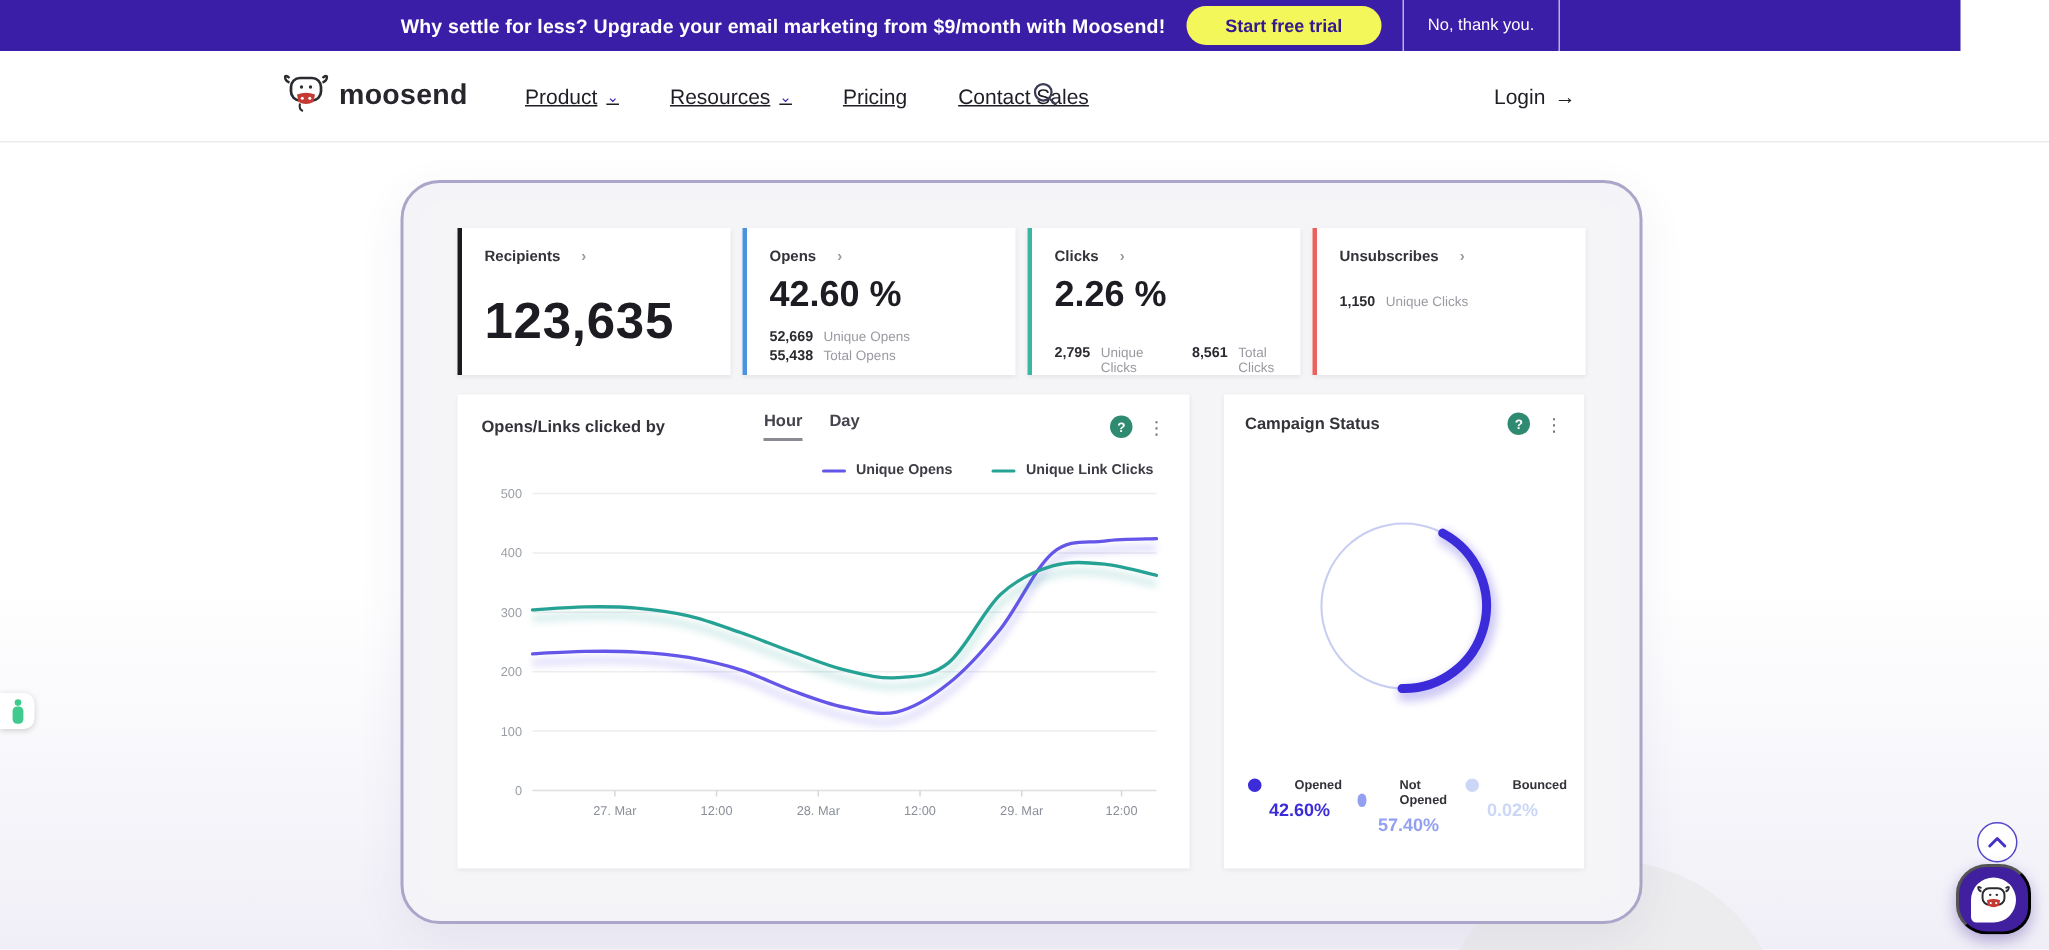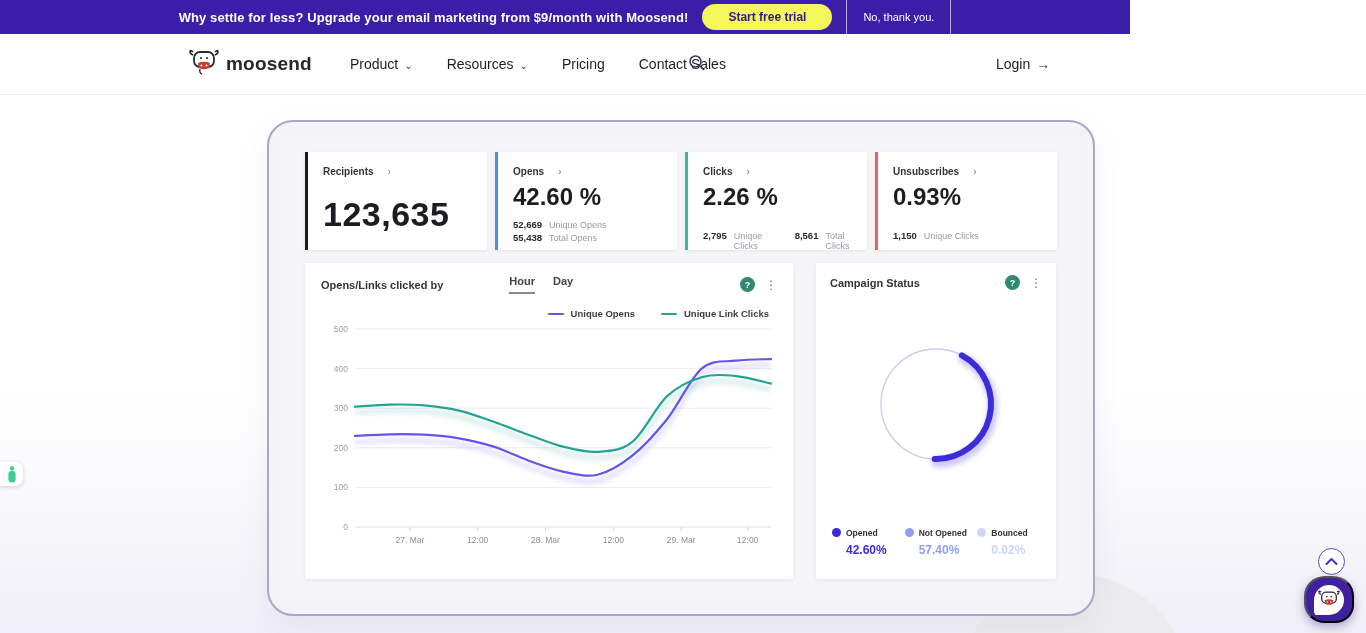--- a/index.html
+++ b/index.html
@@ -1,34 +1,34 @@
 <!DOCTYPE html>
 <html><head>
 <meta charset="utf-8">
 <style>
   * { margin:0; padding:0; box-sizing:border-box; }
   html,body { width:1366px; height:633px; overflow:hidden;
     font-family:"Liberation Sans", sans-serif; background:#fff; }
 
   
-  .banner { position:absolute; left:0; top:0; width:1130px; height:34px;
+  .banner { position:absolute; left:0; top:0; width:1307px; height:34px;
     background:#3b1ea8; display:flex; align-items:center; justify-content:center; gap:14px; z-index:30; }
   .banner-text { color:#fff; font-size:13px; font-weight:bold; letter-spacing:.1px; }
   .banner-cta { background:#f3f75a; color:#33188f; font-size:12px; font-weight:bold;
     border:none; border-radius:15px; padding:6px 26px; cursor:pointer; }
   .banner-dismiss { background:transparent; color:#fff; font-size:11px;
     border:1px solid rgba(255,255,255,.65); border-radius:13px; padding:22px 16px; cursor:pointer; }
 
   
   .nav { position:absolute; left:0; top:34px; width:1366px; height:61px; background:#fff;
     border-bottom:1px solid #ececef; display:flex; align-items:center; z-index:29; }
   .brand { position:absolute; left:189px; display:flex; align-items:center; gap:7px; cursor:pointer; }
   .brand-name { font-size:19px; font-weight:bold; color:#26262c; letter-spacing:.2px; }
   .menu { position:absolute; left:350px; display:flex; align-items:center; gap:34px; }
-  .menu-item { font-size:14px; color:#1e1e26; cursor:pointer; display:flex; align-items:center; gap:6px; }
+  .menu-item { font-size:14px; color:#1e1e26; cursor:pointer; display:flex; align-items:center; gap:6px;text-decoration:underline; }
   .caret { font-size:10px; color:#3b2bb5; transform:translateY(1px); }
   .search-btn { position:absolute; left:688px; background:none; border:none; cursor:pointer; }
   .login { position:absolute; left:996px; font-size:14px; color:#1e1e26; cursor:pointer; display:flex; gap:6px; align-items:center;}
   .start-free { position:absolute; left:1061px; background:#4a1cb8; color:#fff; font-size:13px;
     font-weight:bold; letter-spacing:.4px; border:none; border-radius:22px; padding:13px 31px; cursor:pointer; }
 
   
   .main { position:absolute; left:0; top:96px; width:1366px; height:537px;
     background:linear-gradient(180deg,#ffffff 0%,#ffffff 55%,#f0eff7 100%); }
   .deco-circle { position:absolute; left:958px; top:478px; width:232px; height:232px;
@@ -68,21 +68,21 @@
   .panel-actions { margin-left:auto; display:flex; align-items:center; gap:10px; }
   .help-dot { width:15px; height:15px; border-radius:50%; background:#2e8a70; color:#fff; font-size:9px;
     font-weight:bold; display:flex; align-items:center; justify-content:center; cursor:pointer; }
   .kebab { color:#6d6d75; font-size:12px; letter-spacing:0; cursor:pointer; line-height:1; }
   .line-legend { display:flex; gap:26px; justify-content:flex-end; margin:14px 8px 2px 0; }
   .legend-item { display:flex; align-items:center; gap:7px; font-size:9.5px; font-weight:bold; color:#3c3c44; }
   .legend-dash { width:16px; height:2px; border-radius:1px; }
   .donut-wrap { display:flex; justify-content:center; margin-top:28px; }
   .donut-legend { display:flex; gap:10px; margin-top:auto; margin-bottom:10px; padding:0 2px; }
   .dl-item { flex:1; }
-  .dl-top { display:flex; align-items:flex-start; gap:5px; }
+  .dl-top { display:flex; align-items:flex-end; gap:22px; }
   .dl-dot { width:9px; height:9px; border-radius:50%; }
   .dl-label { font-size:8.5px; font-weight:bold; color:#33333a; }
   .dl-value { font-size:12px; font-weight:bold; margin:5px 0 0 14px; }
 
   
   .scroll-top { position:absolute; left:1318px; top:548px; width:27px; height:27px; border-radius:50%;
     background:#fff; border:1.5px solid #5347cc; cursor:pointer; display:flex; align-items:center; justify-content:center; z-index:40;}
   .chat-btn { position:absolute; left:1304px; top:576px; width:50px; height:47px; border-radius:42% 42% 38% 42%;
     background:#41209f; cursor:pointer; display:flex; align-items:center; justify-content:center; z-index:40;
     box-shadow:0 4px 10px rgba(60,30,150,.35); }
@@ -201,21 +201,20 @@
             </div>
           </div>
         </div>
 
         <div class="stat-card">
           <div class="stat-accent" style="background:#ea615e"></div>
           <div class="stat-head">
             <span>Unsubscribes</span>
             <span class="stat-chevron">›</span>
           </div>
-          <div class="stat-value">0.93%</div>
           <div class="substats inline">
             <div class="sub-row">
               <span class="sub-num">1,150</span>
               <span class="sub-label">Unique Clicks</span>
             </div>
           </div>
         </div>
       </div>
 
       <div class="panels-row">

